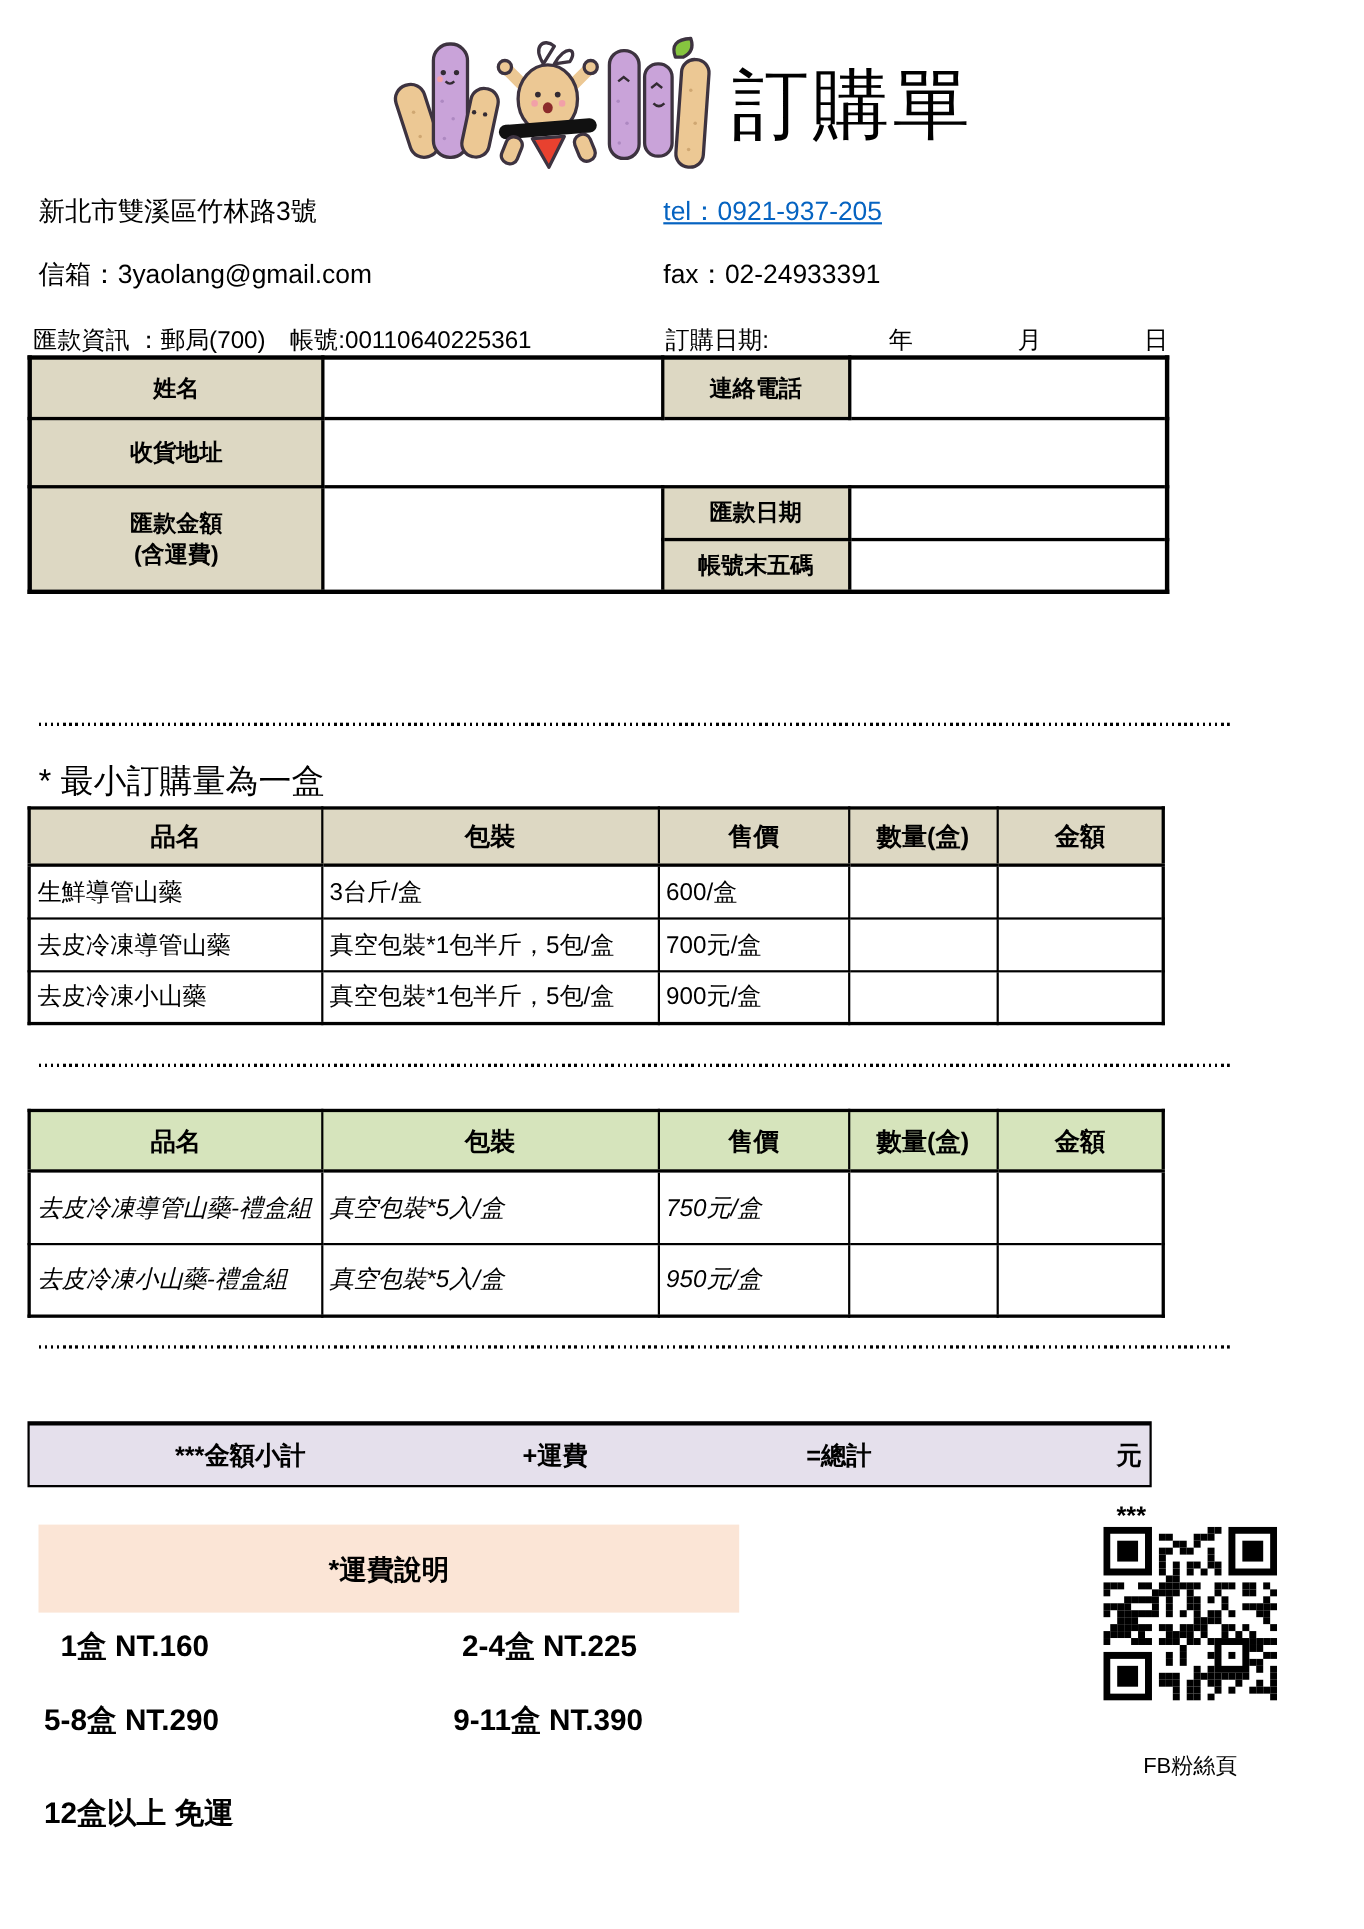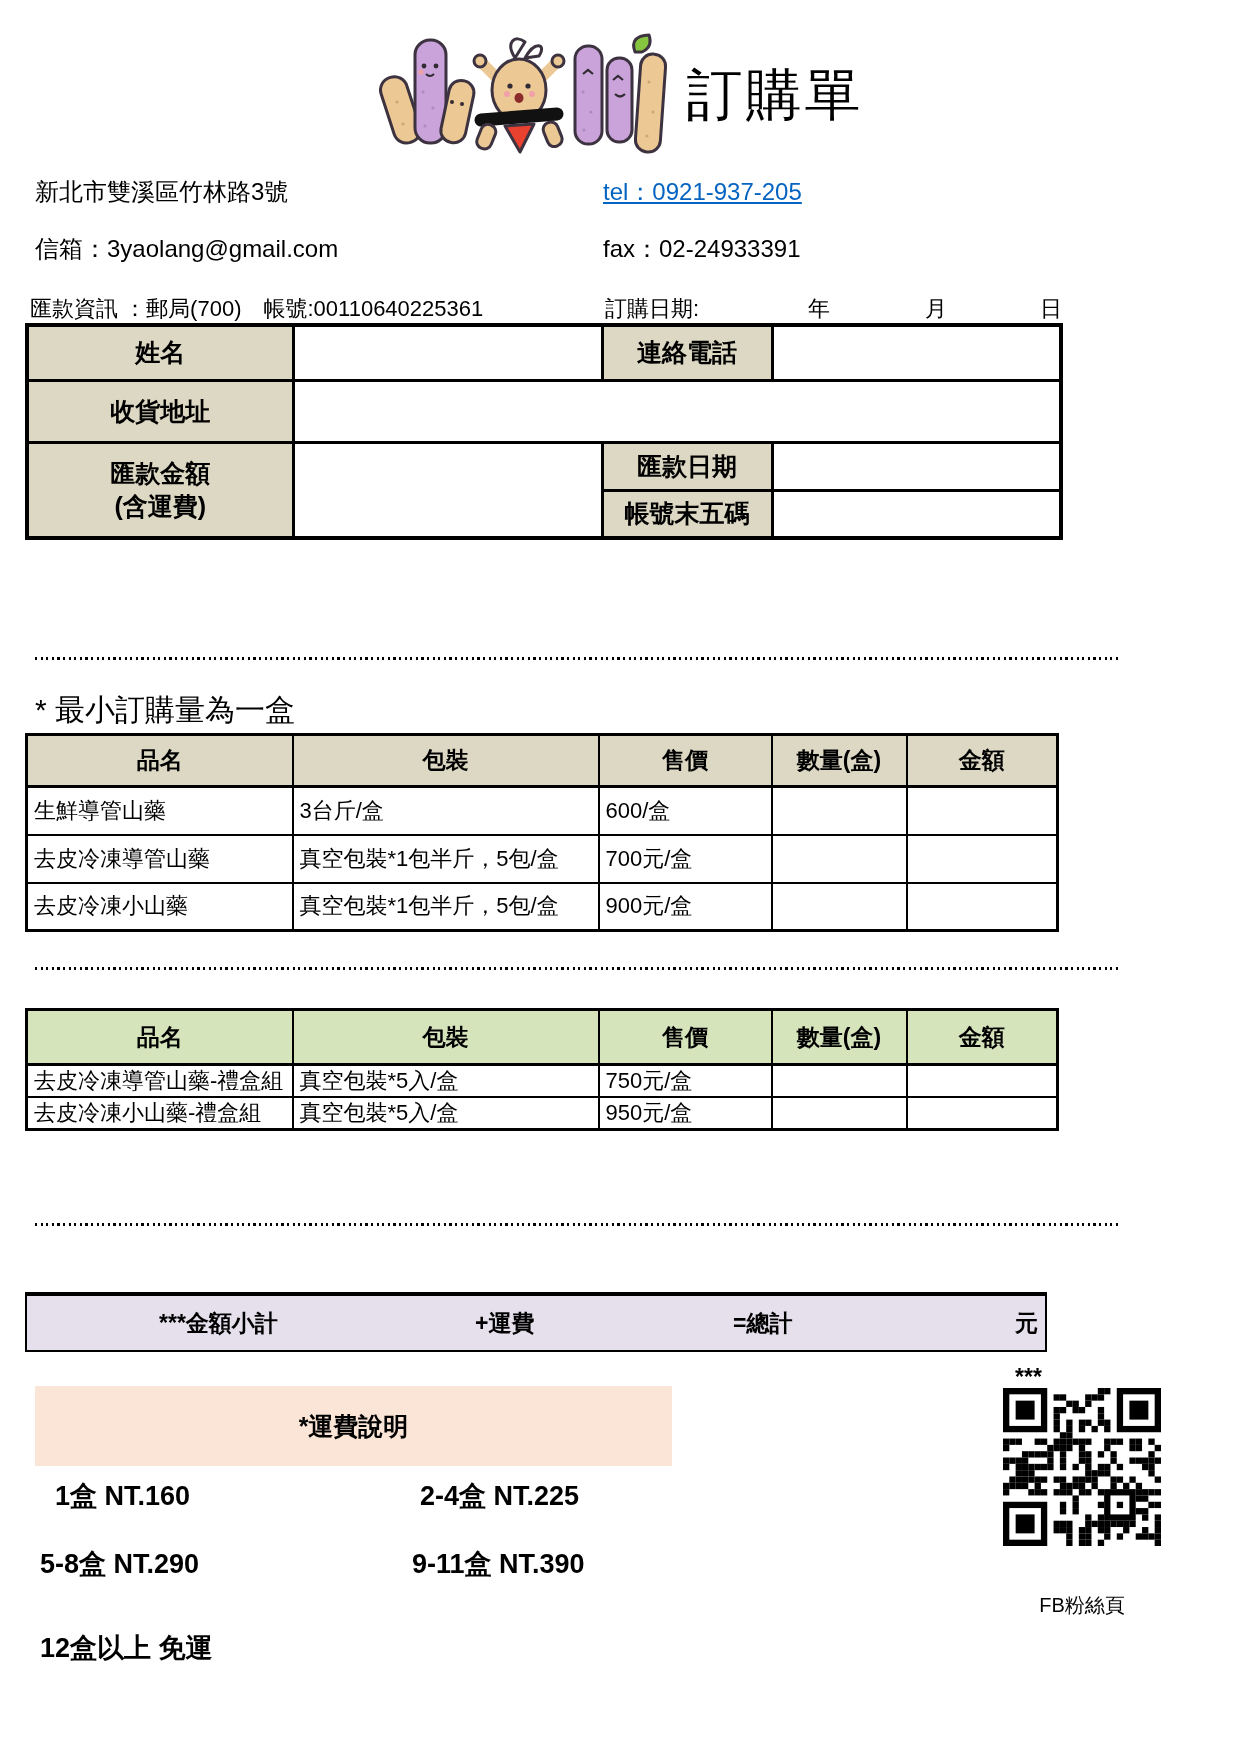--- a/index.html
+++ b/index.html
@@ -11,49 +11,49 @@
     --ink:#000;
   }
   *{margin:0;padding:0;box-sizing:border-box;}
   html,body{background:#fff;}
   body{font-family:"Liberation Sans", sans-serif;color:var(--ink);}
   .page{position:relative;width:1240px;height:1754px;background:#fff;overflow:hidden;}
   .abs{position:absolute;}
 
   
   .logo-row{position:absolute;left:0;right:0;top:32px;display:flex;justify-content:center;align-items:center;gap:10px;}
-  .brand-title{font-size:56px;font-weight:500;letter-spacing:3px;line-height:1;}
+  .brand-title{font-size:70px;font-weight:500;letter-spacing:3px;line-height:1;}
 
   
   .txt24{font-size:24px;}
   .addr{left:35px;top:176px;}
   .tel{left:603px;top:176px;color:var(--link);text-decoration:underline;cursor:pointer;}
   .email{left:35px;top:233px;}
   .fax{left:603px;top:233px;}
   .remit{left:30px;top:294px;font-size:22px;}
   .odate{left:605px;top:294px;font-size:22px;}
   .dy{font-size:22px;top:294px;}
   .dy.y{left:808px;} .dy.m{left:925px;} .dy.d{left:1040px;}
 
   
   table{border-collapse:collapse;table-layout:fixed;}
   .cust{position:absolute;left:25px;top:323px;width:1034px;border:4px solid #000;}
-  .cust td{border:3px solid #000;font-size:25px;padding:0 8px;vertical-align:middle;}
+  .cust td{border:3px solid #000;font-size:21px;padding:0 8px;vertical-align:middle;}
   .cust .lbl{background:var(--tan);font-weight:bold;text-align:center;}
   .cust tr.r1{height:55px;} .cust tr.r2{height:62px;} .cust tr.r3{height:48px;} .cust tr.r4{height:48px;}
 
   .note{left:35px;top:690px;font-size:30px;}
 
   .prod{position:absolute;left:25px;width:1031px;border:3px solid #000;}
   .prod th{border:2px solid #000;border-bottom-width:3px;font-size:23px;font-weight:bold;text-align:center;}
   .prod td{border:2px solid #000;font-size:22px;padding:0 6px;text-align:left;vertical-align:middle;}
   .prod1{top:733px;} .prod1 th{background:var(--tan);height:52px;}
   .prod1 tr.dr{height:48px;}
   .prod2{top:1008px;} .prod2 th{background:var(--green);height:55px;}
-  .prod2 tr.dr{height:32px;}
+  .prod2 tr.dr{height:66px;font-style:italic;}
 
   .dotline{position:absolute;left:35px;width:1083px;height:3px;
     background:repeating-linear-gradient(90deg,#000 0 2.2px,transparent 2.2px 5.6px);}
   .dl1{top:657px;} .dl2{top:967px;} .dl3{top:1223px;}
 
   
   .totals{position:absolute;left:25px;top:1292px;width:1022px;height:60px;background:var(--lav);
     border:2px solid #000;border-top-width:4px;}
   .totals span{position:absolute;top:0;line-height:54px;font-size:23px;font-weight:bold;}
   .t-sub{left:132px;} .t-ship{left:448px;} .t-total{left:706px;} .t-unit{left:988px;}

